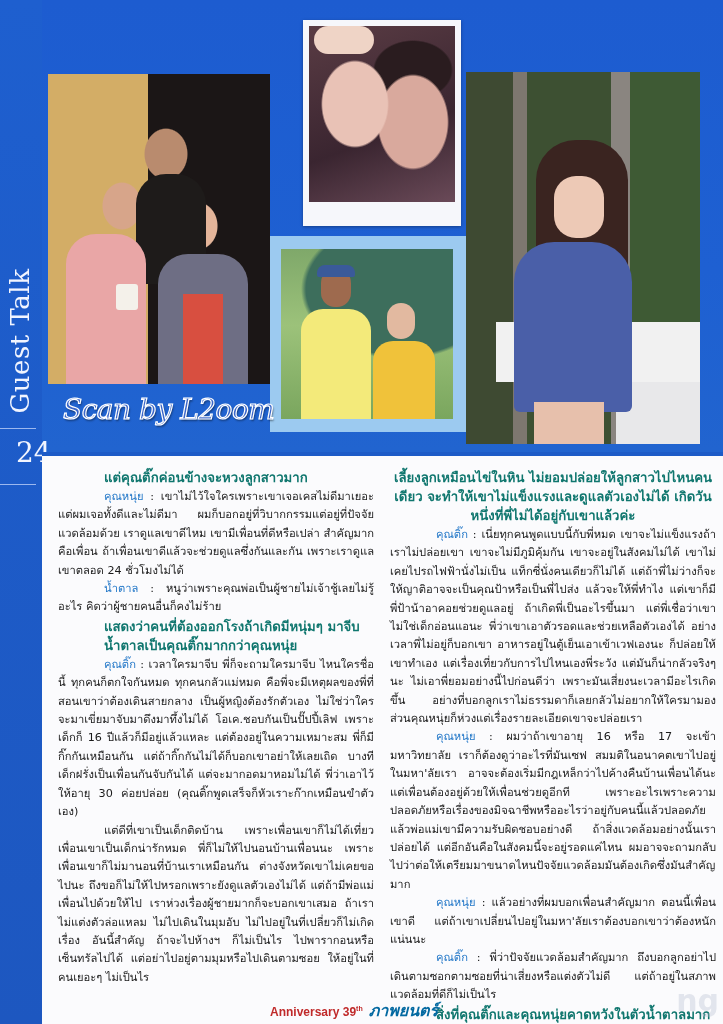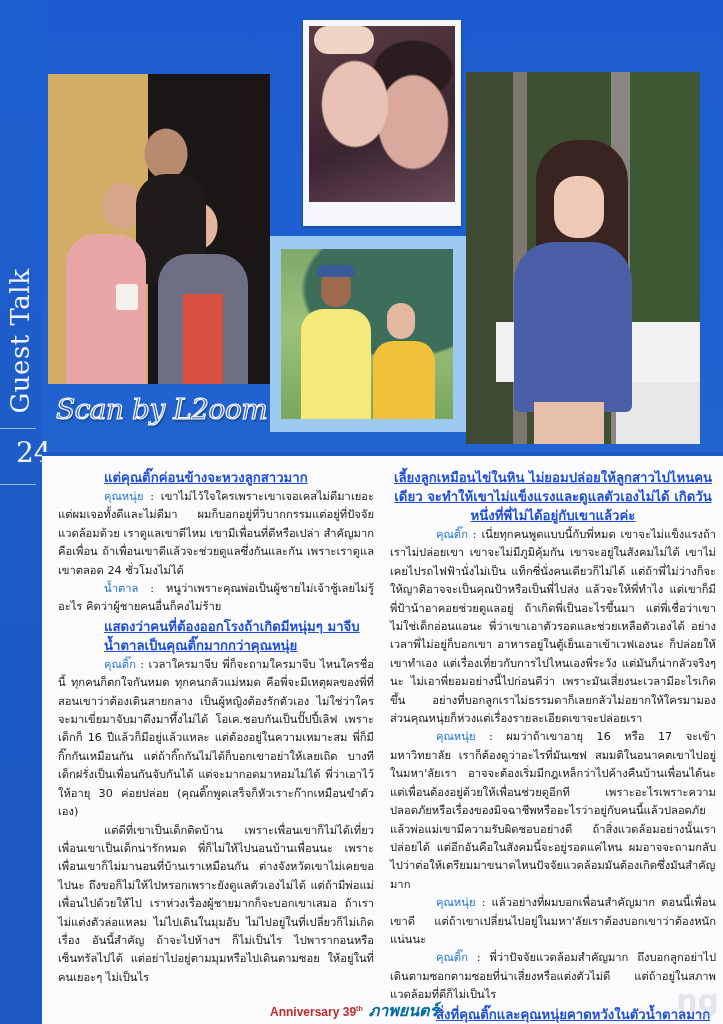--- a/index.html
+++ b/index.html
@@ -95,41 +95,40 @@
       linear-gradient(90deg, #3e4a32 0 20%, #7d776f 20% 26%, #3d5032 26% 62%, #8a8580 62% 70%, #3e5a34 70% 100%);
   }
   .photo-denim .bench { position:absolute; left:30px; top:250px; width:204px; height:60px; background:#f1f1f1; }
   .photo-denim .bench2 { position:absolute; left:150px; top:310px; width:84px; height:62px; background:#e8e8ea; }
   .photo-denim .hair { position:absolute; left:70px; top:68px; width:92px; height:170px; background:#3a2420; border-radius:40px 40px 10px 10px; }
   .photo-denim .face { position:absolute; left:88px; top:104px; width:50px; height:62px; background:#edc9b6; border-radius:22px; }
   .photo-denim .dress { position:absolute; left:48px; top:170px; width:118px; height:170px; background:#4a5fa8; border-radius:40px 40px 6px 6px; }
   .photo-denim .legs { position:absolute; left:68px; top:330px; width:70px; height:42px; background:#e7c0ac; }
 
   .watermark-scan {
-    position: absolute; left: 56px; top: 393px;
+    position: absolute; left: 63px; top: 393px;
     font-family: "DejaVu Serif", serif; font-style: italic;
     font-size: 28px; color: #3a66c9;
     -webkit-text-stroke: 1.2px #ffffff;
     text-shadow: 1px 2px 2px rgba(0,0,0,.45);
     letter-spacing: -0.5px;
   }
 
   
   .sheet {
     position: absolute; left: 42px; top: 452px; width: 681px; height: 572px;
     background: #fbfbfd;
     border-top: 4px solid #1d5bc7;
   }
   .col { position: absolute; top: 12px; font-size: 11.2px; line-height: 18.4px; color: #1a1a1a; }
   .col-left { left: 16px; width: 316px; }
   .col-right { left: 348px; width: 326px; }
   .heading {
-    color: #1d4ed8; font-weight: bold; font-size: 13.2px; line-height: 19px;
+    color: #0f766e; font-weight: bold; font-size: 13.2px; line-height: 19px;
     margin-bottom: 1px;
-    text-decoration: underline;
   }
   .heading.indent { padding-left: 46px; }
   .heading.center { text-align: center; }
   .para { text-indent: 46px; text-align: justify; margin-bottom: 0; }
   .speaker { color: #2478c8; }
 
   .footer {
     position: absolute; left: 228px; top: 542px; display: flex; align-items: baseline; gap: 6px;
   }
   .footer-anniv { font-family: "Liberation Sans", sans-serif; font-size: 12px; color: #c02a2a; font-weight: bold; }

